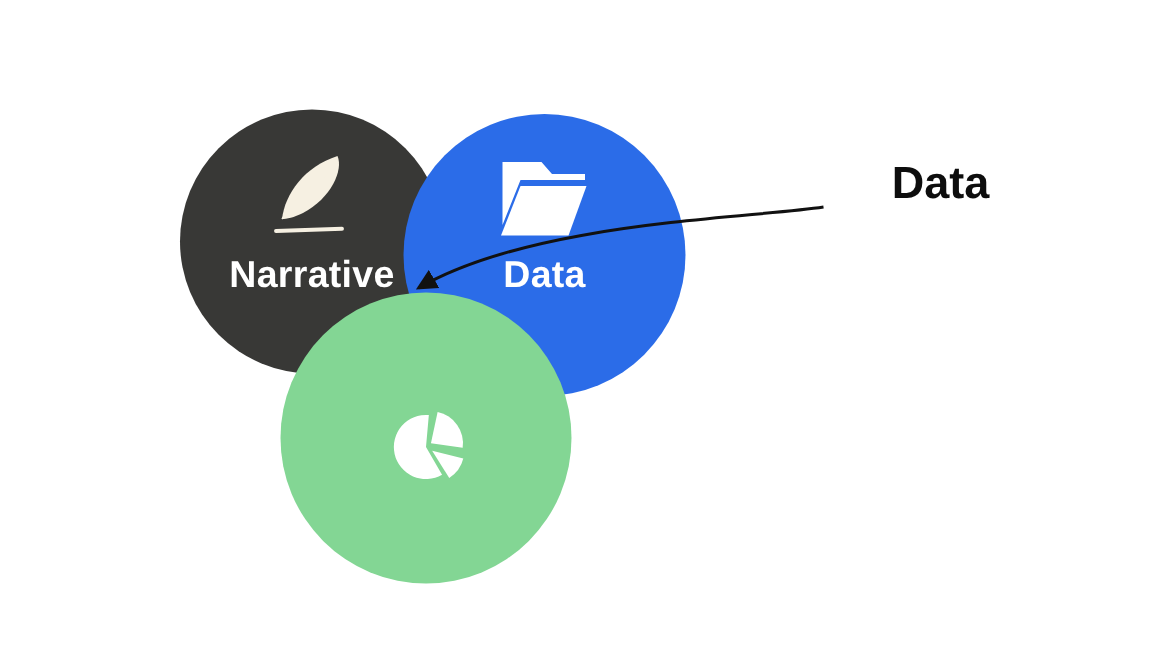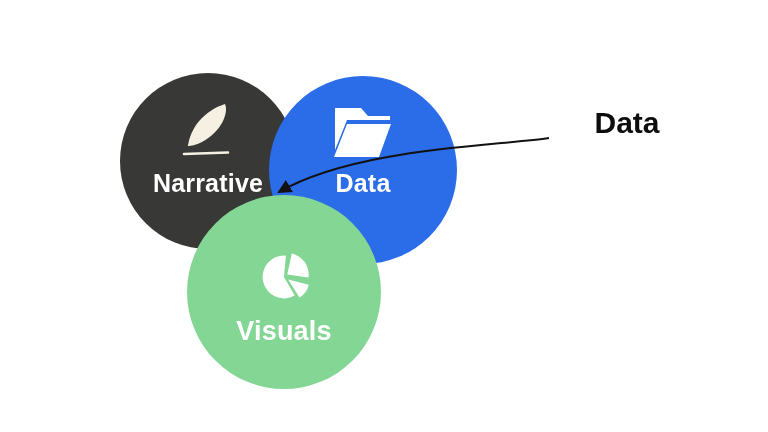--- a/index.html
+++ b/index.html
@@ -91,21 +91,20 @@
     </div>
   </div>
 
   <div class="circle c-visuals">
     <div class="content">
       <svg class="icon-box" width="56" height="56" viewBox="0 0 68 68">
         <path d="M34,34 L36.3,8.1 A26,26 0 1 0 47,56.5 Z" fill="#ffffff"></path>
         <path d="M38,31 L43.4,5.6 A26,26 0 0 1 63.7,34.6 Z" fill="#ffffff"></path>
         <path d="M39,37 L64.2,43.3 A26,26 0 0 1 52.8,59 Z" fill="#ffffff"></path>
       </svg>
-      <div class="circle-label">Visuals</div>
     </div>
   </div>
 
   <svg class="arrow-layer" viewBox="0 0 768 432">
     <defs>
       <marker id="ah" markerWidth="7" markerHeight="7" refX="6" refY="3.5" orient="auto">
         <path d="M0,0 L7,3.5 L0,7 Z" fill="#111111"></path>
       </marker>
     </defs>
     <path d="M549,138 C495,146 355,148 279,192" fill="none" stroke="#111111" stroke-width="2" marker-end="url(#ah)"></path>

